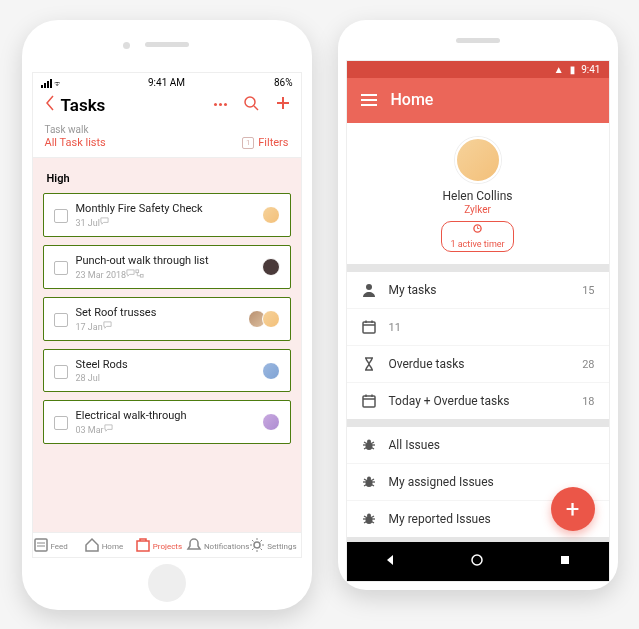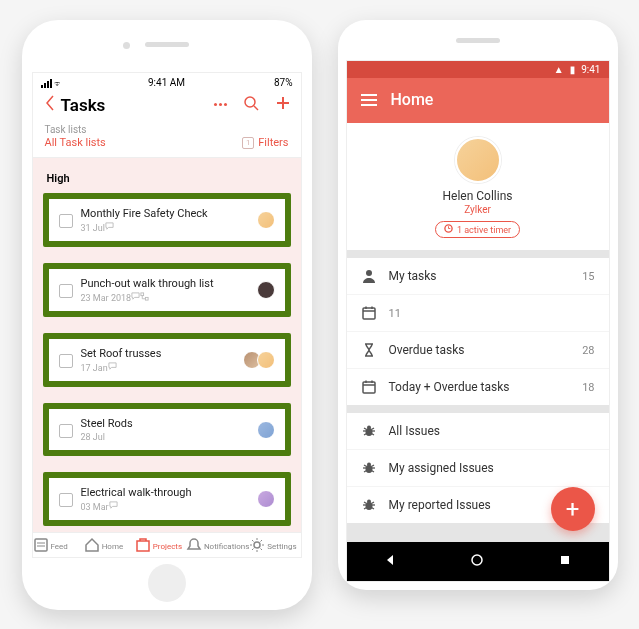--- a/index.html
+++ b/index.html
@@ -48,21 +48,21 @@
   
   .filter-row { display:flex; justify-content:space-between; align-items:flex-end; padding:2px 12px 8px; font-size:10px; border-bottom:1px solid #eee; }
   .filter-row .ll { color:#999; line-height:1.3; }
   .filter-row .lv { color:#eb5648; font-size:11px; }
   .filter-row .rt { color:#eb5648; display:flex; align-items:center; gap:4px; font-size:11px; }
   .filter-badge { display:inline-flex; width:12px; height:12px; border:1px solid #d7b7b3; color:#d7b7b3; font-size:8px; align-items:center; justify-content:center; border-radius:2px; }
 
   
   .tasks-scroll { flex:1; overflow:auto; background:#fbeceb; padding:0; }
   .section-hdr { font-size:11px; font-weight:600; padding:14px 14px 8px; }
-  .task-card { background:#fff; margin:0 10px 16px; border:6px solid #4d7c0f; border-radius:2px; padding:8px 10px; display:flex; align-items:center; gap:8px; }
+  .task-card { background:#fff; margin:0 10px 8px; border:1px solid #4d7c0f; border-radius:2px; padding:8px 10px; display:flex; align-items:center; gap:8px; }
   .task-card .chk { width:14px; height:14px; border:1.5px solid #bbb; border-radius:2px; flex-shrink:0; margin-top:2px; }
   .task-card .body { flex:1; min-width:0; }
   .task-card .ttl { font-size:11px; color:#222; }
   .task-card .meta { font-size:9px; color:#aaa; display:flex; align-items:center; margin-top:2px; }
   .task-card .avst { display:flex; }
   .av { width:18px; height:18px; border-radius:50%; background:#ddd; border:1px solid #fff; margin-left:-4px; overflow:hidden; display:flex; align-items:center; justify-content:center; font-size:9px; }
   .av.a1 { background:linear-gradient(135deg,#f6d29a,#f3c07a); }
   .av.a2 { background:#4a3a3a; }
   .av.a3 { background:linear-gradient(135deg,#b89070,#ddbfa0); }
   .av.a4 { background:linear-gradient(135deg,#9cb8e0,#7fa3d4); }
@@ -80,21 +80,21 @@
   .and-appbar { background:#eb6659; color:#fff; display:flex; align-items:center; gap:14px; padding:12px 14px 14px; }
   .burger { display:flex; flex-direction:column; gap:3px; }
   .burger span { width:16px; height:2px; background:#fff; display:block; }
   .and-title { font-size:16px; font-weight:500; }
 
   .and-body { flex:1; background:#e5e5e5; overflow:auto; position:relative; padding-bottom:60px; }
   .profile-card { background:#fff; padding:14px 10px 12px; text-align:center; margin-bottom:8px; position:relative; }
   .profile-av { width:46px; height:46px; border-radius:50%; background:linear-gradient(135deg,#f6d29a,#f3c07a); border:2px solid #fff; box-shadow:0 0 0 1px #eee; margin:0 auto 6px; }
   .profile-name { font-size:12px; color:#333; }
   .profile-org { font-size:10px; color:#eb5648; margin-top:1px; }
-  .timer-chip { display:inline-flex; align-items:center; gap:4px; border:1px solid #eb5648; color:#eb5648; border-radius:10px; padding:2px 8px; font-size:9px; margin-top:6px; }
+  .timer-chip { display:inline-flex; align-items:center; gap:4px; border:1px solid #eb5648; color:#eb5648; border-radius:10px; padding:2px 8px; font-size:9px; margin-top:6px;flex-direction:column; }
 
   .panel { background:#fff; margin-bottom:8px; }
   .row { display:flex; align-items:center; padding:10px 14px; gap:12px; font-size:12px; color:#333; }
   .row + .row { border-top:1px solid #f4f4f4; }
   .row .ic { width:16px; height:16px; flex-shrink:0; display:flex; align-items:center; justify-content:center; color:#666; }
   .row .lbl { flex:1; }
   .row .cnt { color:#888; font-size:11px; }
 
   .fab { position:absolute; right:14px; bottom:50px; width:44px; height:44px; border-radius:50%; background:#eb5648; color:#fff; display:flex; align-items:center; justify-content:center; font-size:24px; box-shadow:0 4px 10px rgba(235,86,72,.4); }
 
@@ -115,21 +115,21 @@
       <span class="sig">
         <svg viewBox="0 0 22 10">
             <rect x="0" y="7" width="2" height="3" fill="#000"></rect>
             <rect x="3" y="5" width="2" height="5" fill="#000"></rect>
             <rect x="6" y="3" width="2" height="7" fill="#000"></rect>
             <rect x="9" y="1" width="2" height="9" fill="#000"></rect>
             <text x="13" y="8" font-size="7" fill="#000">ᯤ</text>
           </svg>
       </span>
       <span>9:41 AM</span>
-      <span class="batt" style="text-align:right"><span>87%</span></span>
+      <span class="batt" style="text-align:right"><span>86%</span></span>
     </div>
 
     <div class="ios-header">
       <span class="ios-back">
         <svg width="14" height="18" viewBox="0 0 12 18">
             <path d="M9 2 L3 9 L9 16" class="iconstroke" stroke="#eb5648" stroke-width="2.5"></path>
           </svg>
       </span>
       <span class="ios-title">Tasks</span>
       <span class="ios-header-icons">
@@ -148,21 +148,21 @@
           <svg width="16" height="16" viewBox="0 0 16 16">
               <line x1="8" y1="2" x2="8" y2="14" stroke="#eb5648" stroke-width="2"></line>
               <line x1="2" y1="8" x2="14" y2="8" stroke="#eb5648" stroke-width="2"></line>
             </svg>
         </span>
       </span>
     </div>
 
     <div class="filter-row">
       <div>
-        <div class="ll">Task lists</div>
+        <div class="ll">Task walk</div>
         <div class="lv">All Task lists</div>
       </div>
       <div class="rt">
         <span class="filter-badge">1</span>
         <span>Filters</span>
       </div>
     </div>
 
     <div class="tasks-scroll">
       <div class="section-hdr">High</div>

